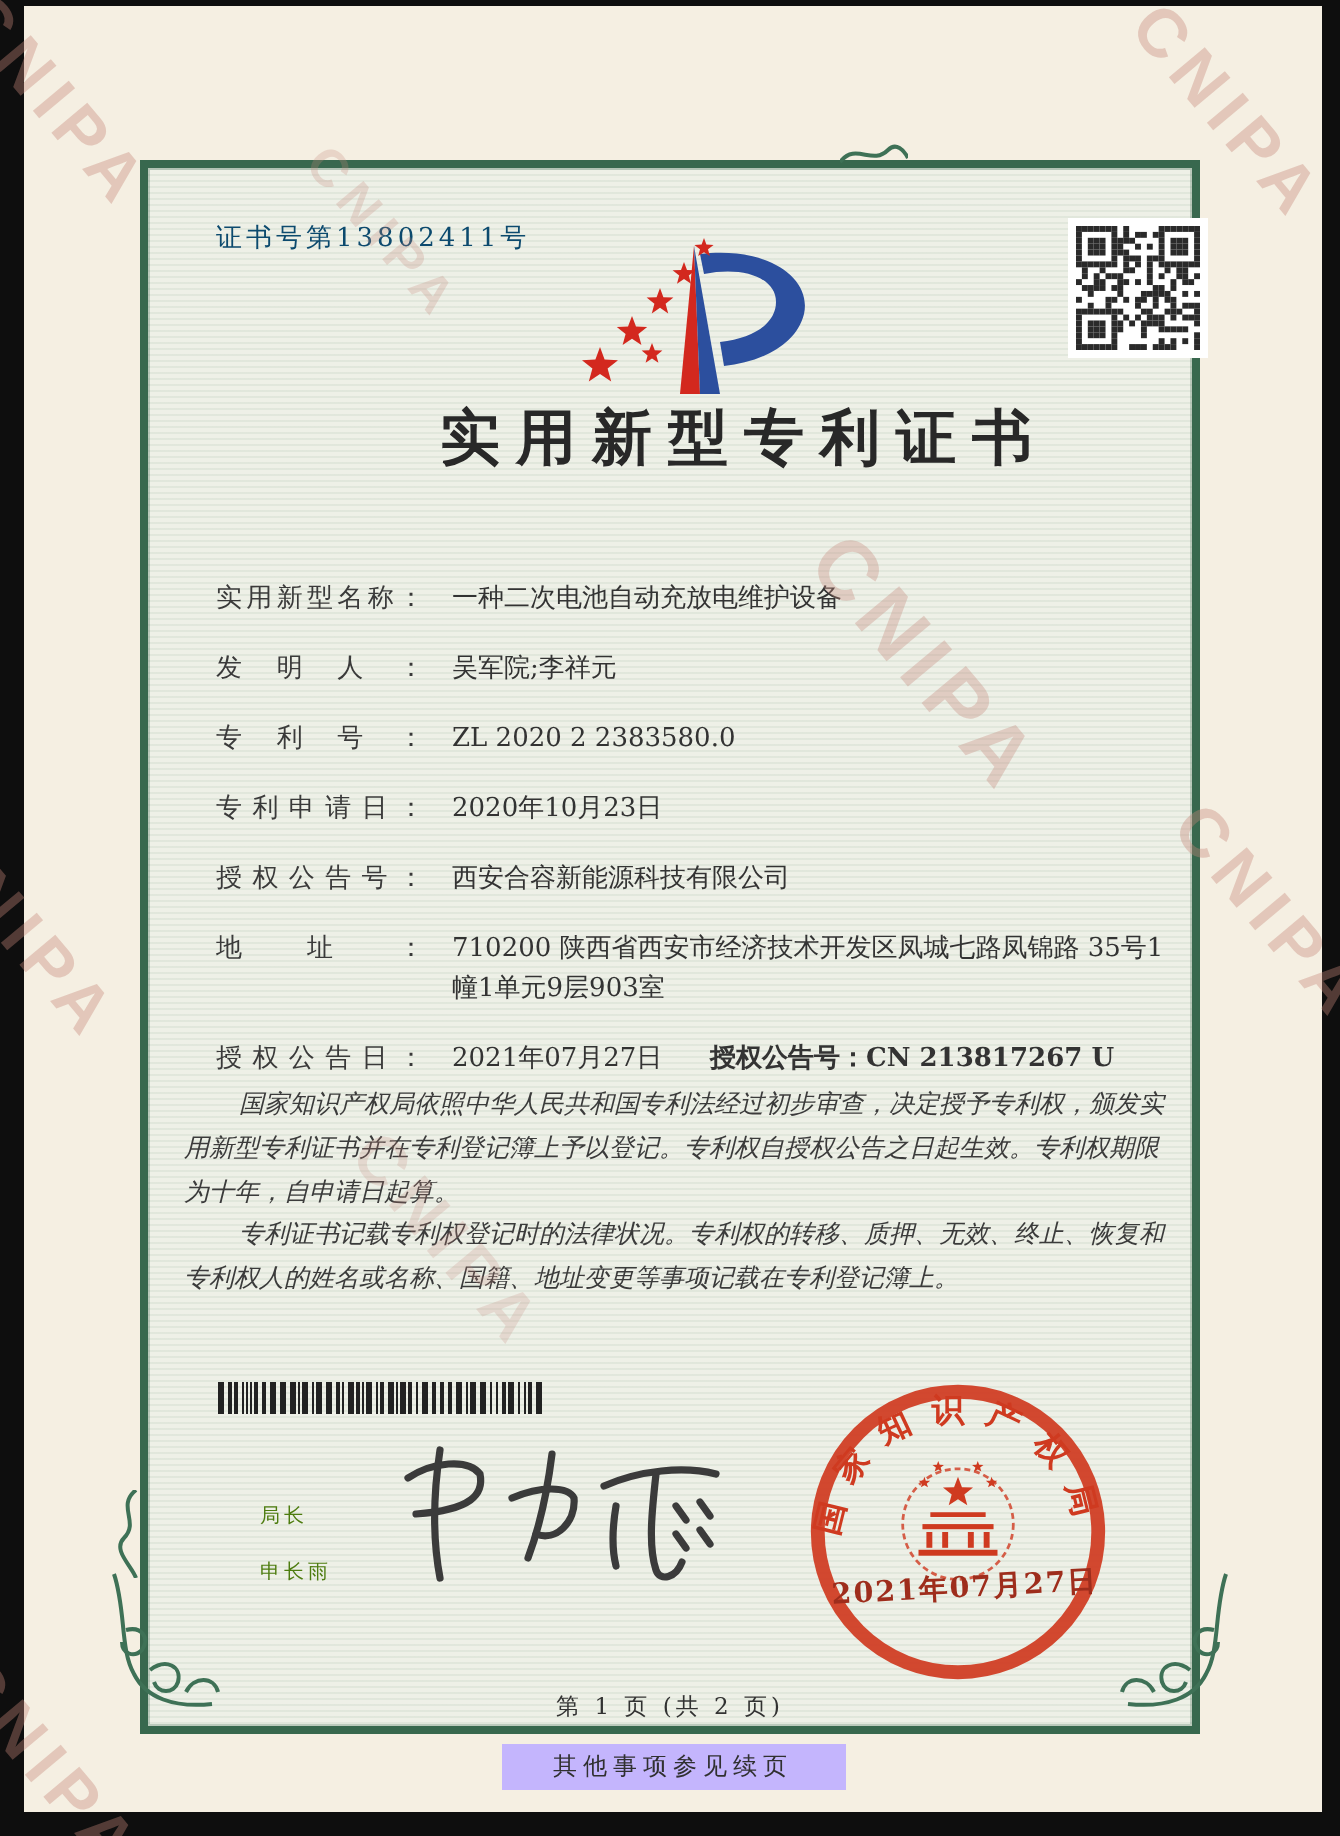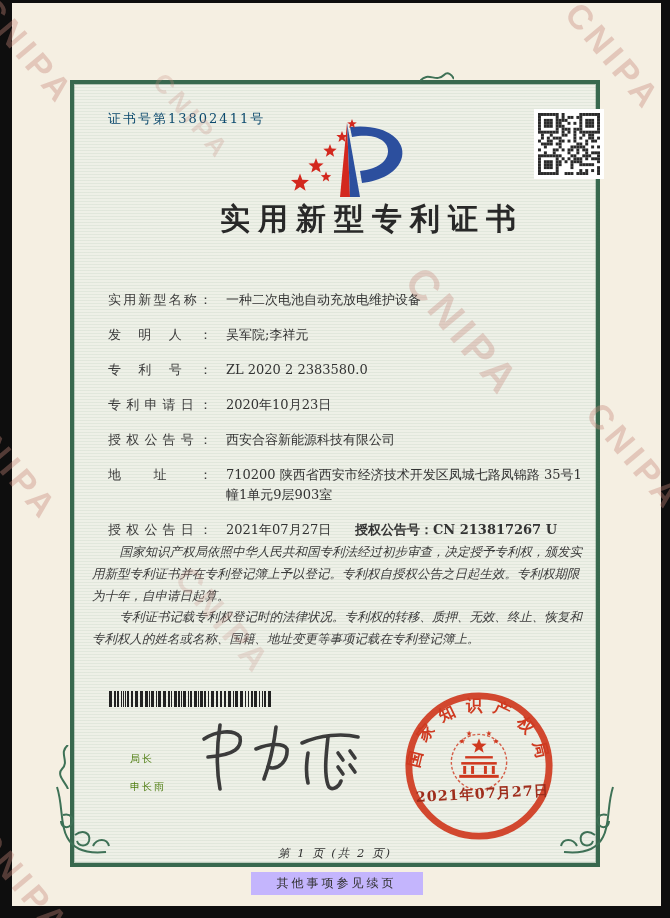--- a/index.html
+++ b/index.html
@@ -55,21 +55,21 @@
 
   .barcode { position:absolute; left:97px; top:688px; }
 
   .sig-labels { position:absolute; left:97px; top:742px; font-size:10px; color:#4d7c0f;
                 letter-spacing:2px; line-height:28px;margin-left:21px; }
   .sig-script { position:absolute; left:178px; top:710px; }
 
   .seal { position:absolute; left:388px; top:684px; width:158px; height:158px; }
 
   .footer-page { position:absolute; left:58px; top:843px; width:530px; text-align:center;
-                 font-size:11.5px; letter-spacing:2px; color:#323232;font-style:italic; }
+                 font-size:11.5px; letter-spacing:2px; color:#323232; }
   .note-wrap { position:absolute; left:0; top:869px; width:100%; text-align:center; }
   .note { display:inline-block; background:#c4b5fd; padding:3px 26px; font-size:12px;
           letter-spacing:3px; color:#303030; }
 
   .orn { position:absolute; z-index:12; }
 </style>
 </head>
 <body>
 
 <div class="stage">

